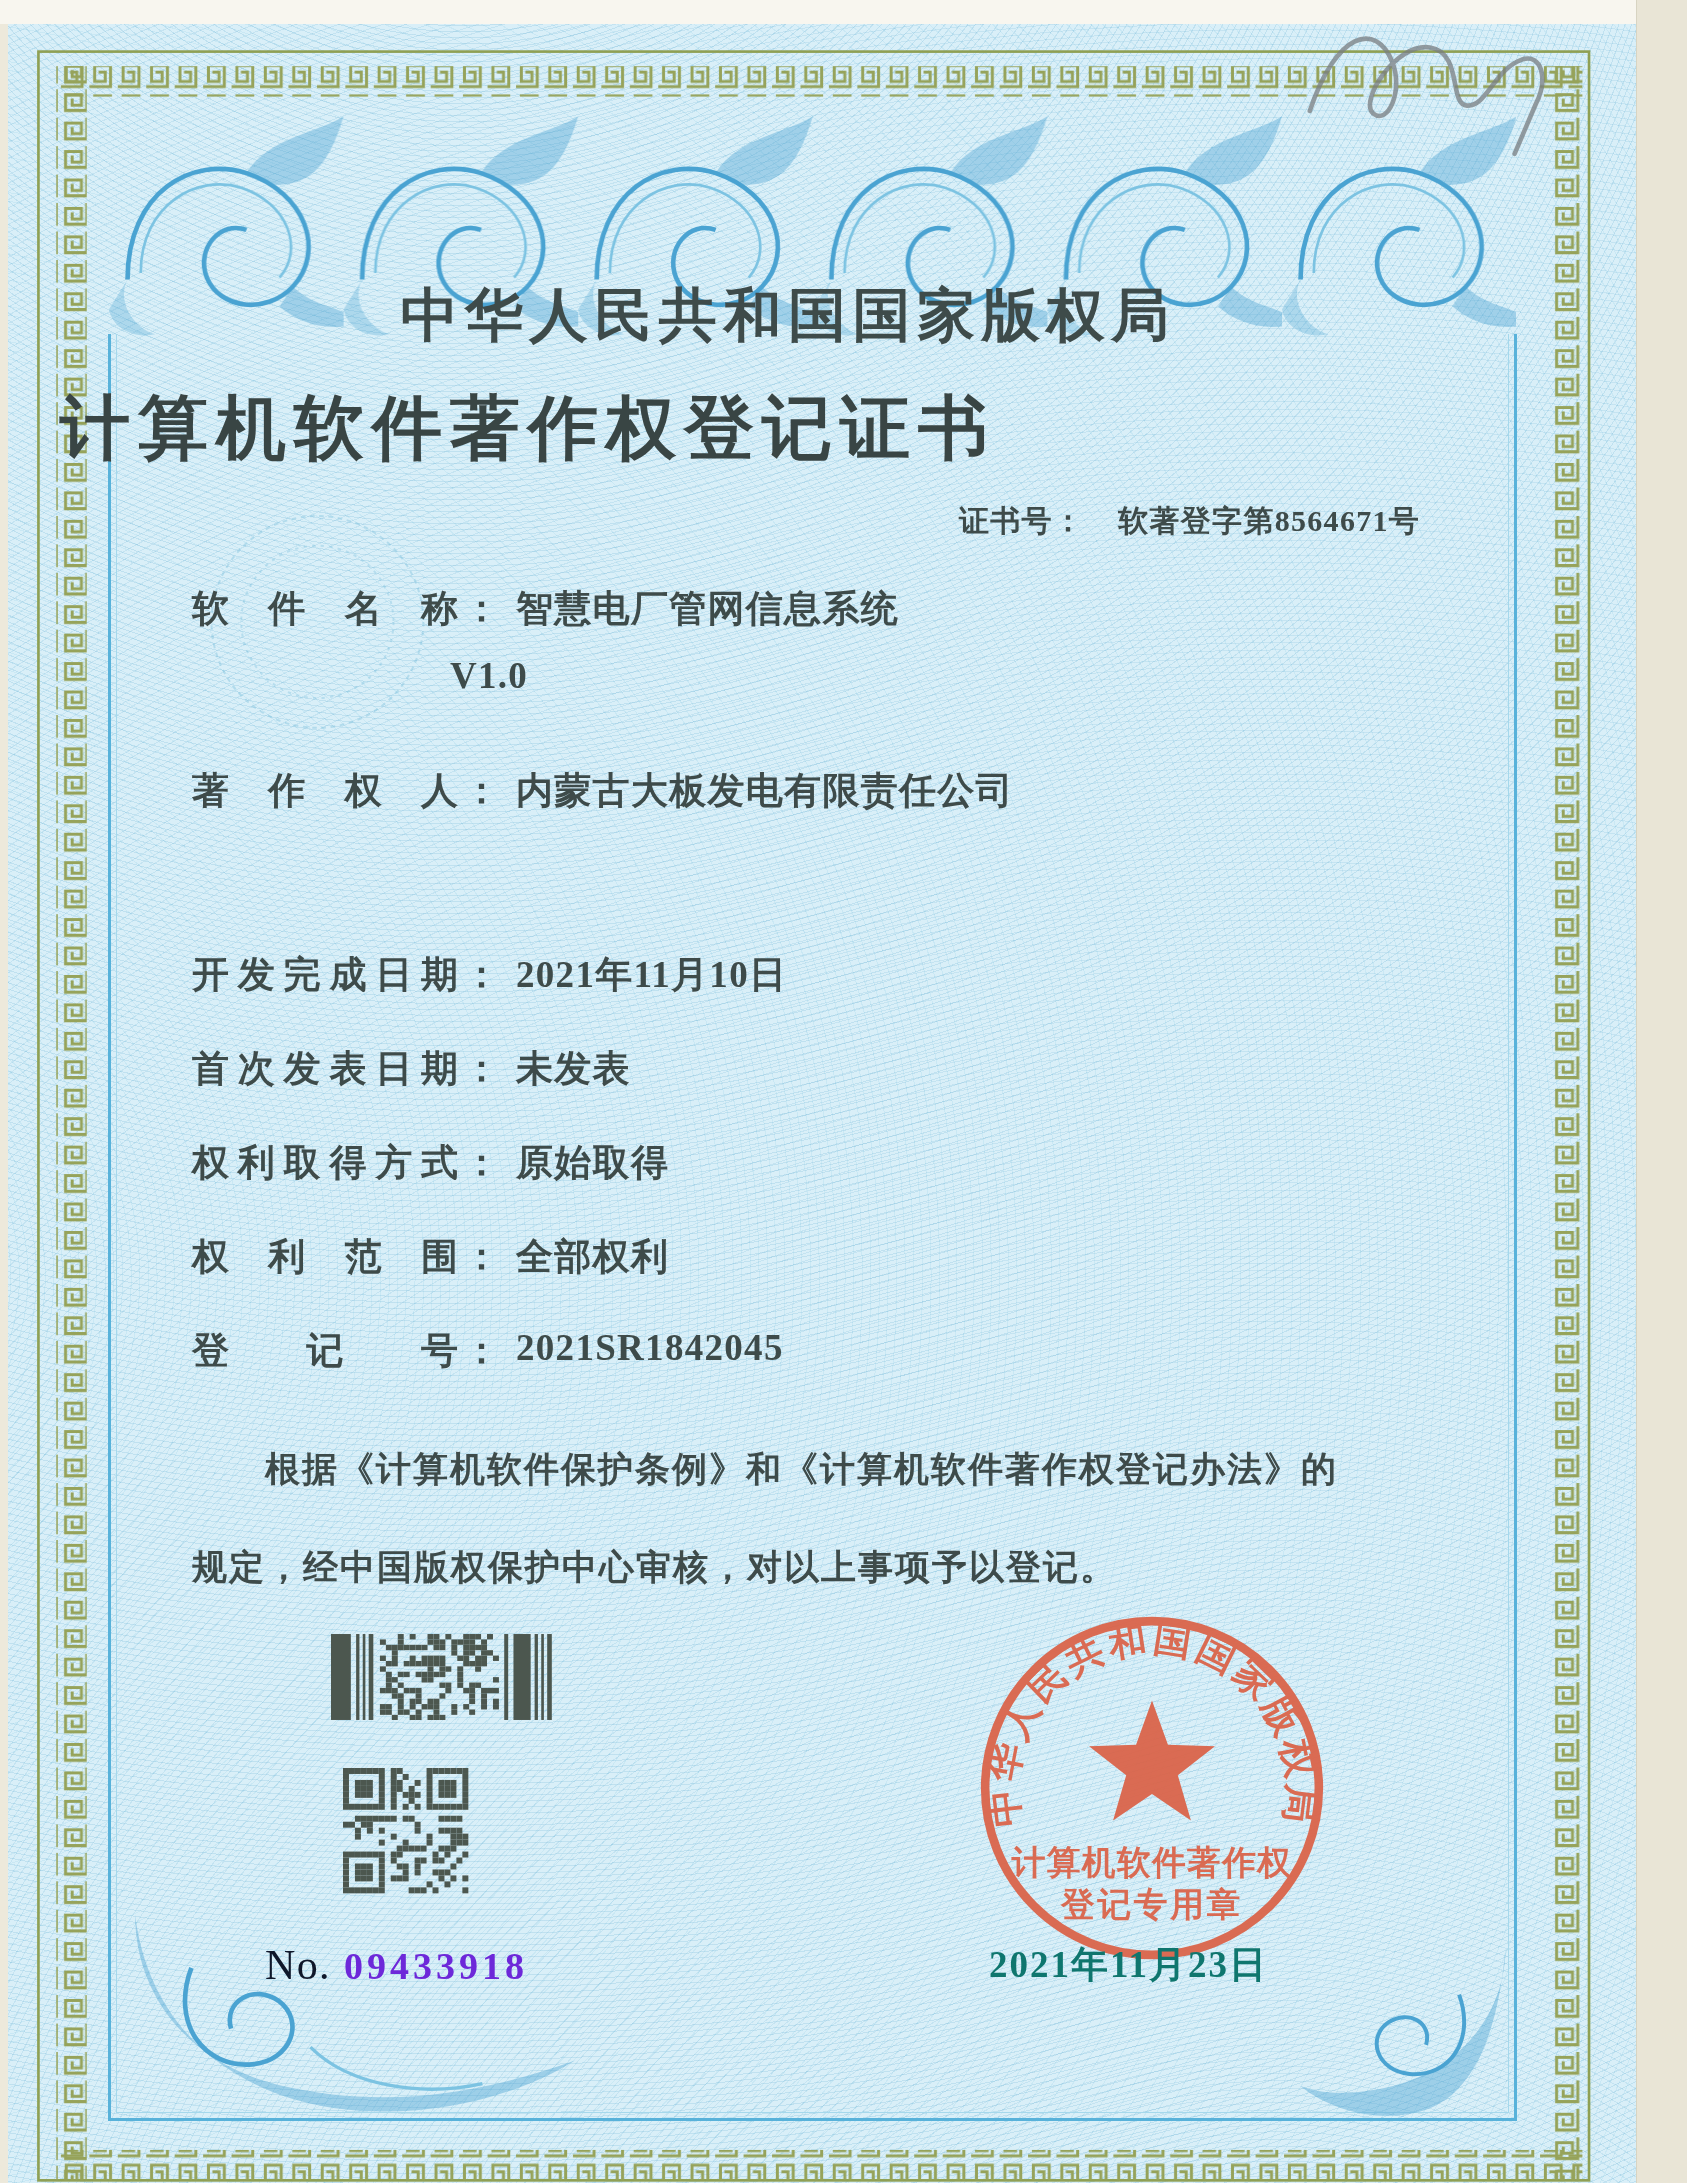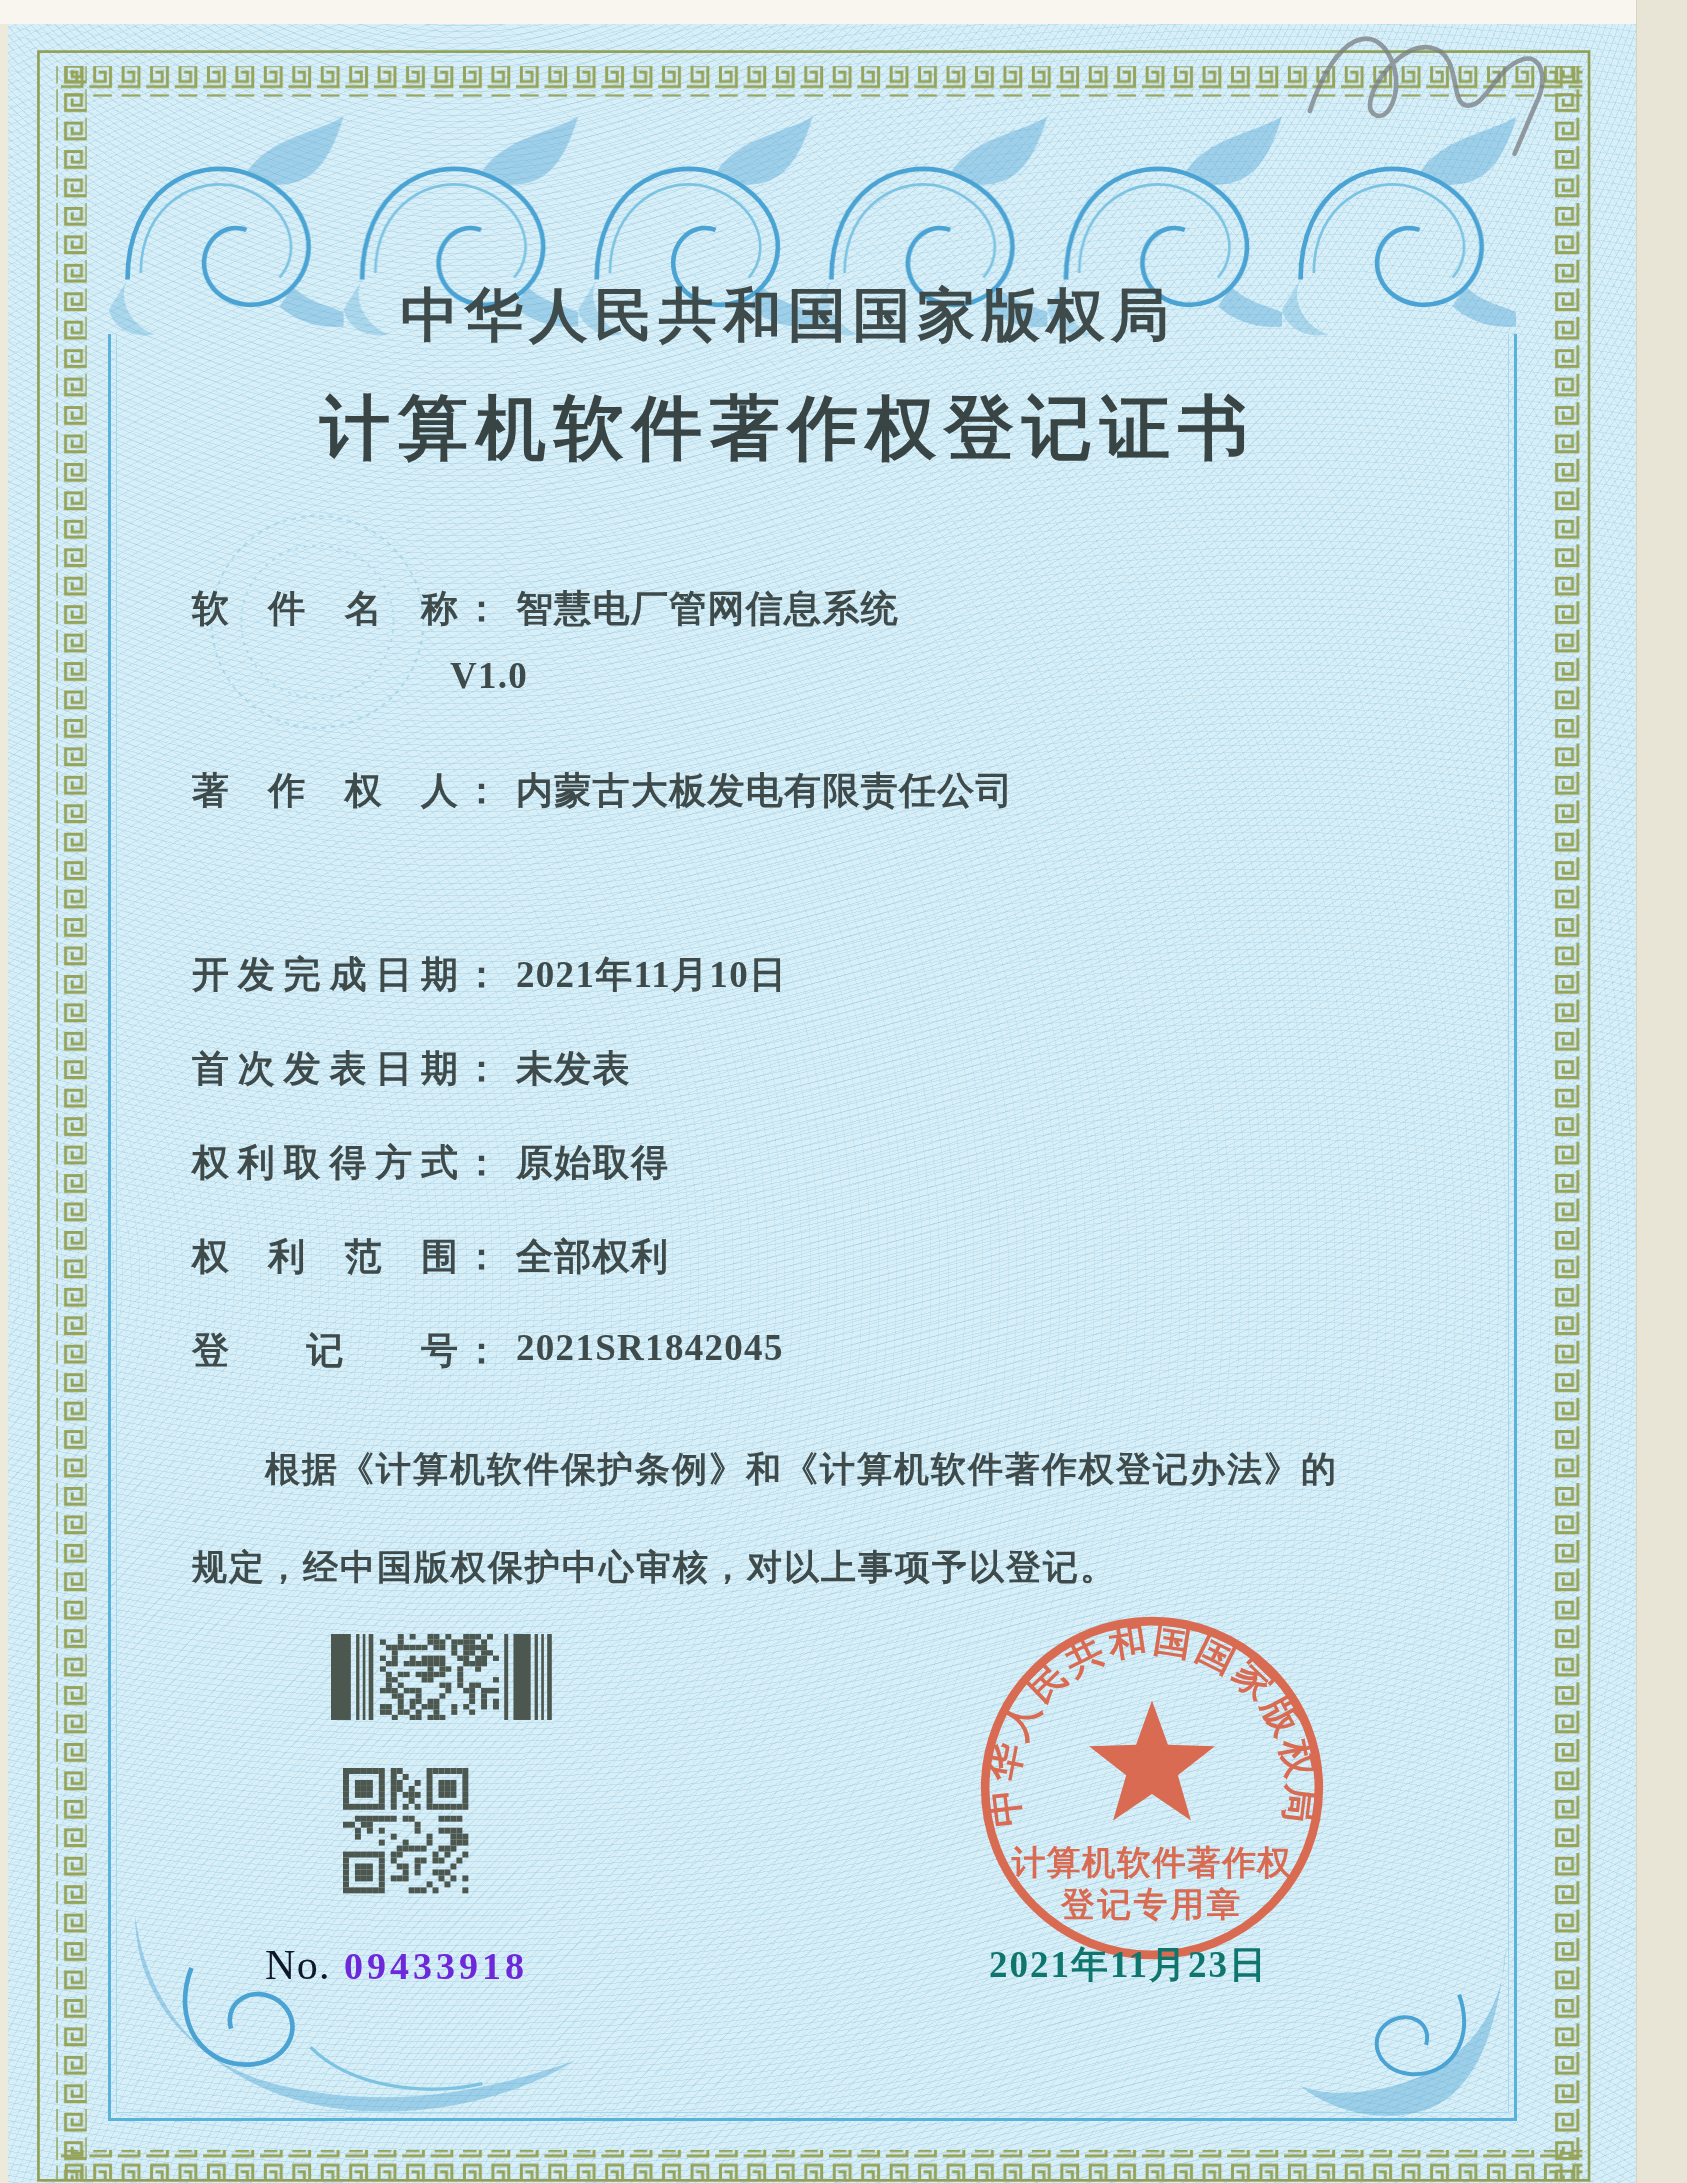--- a/index.html
+++ b/index.html
@@ -22,21 +22,21 @@
       repeating-radial-gradient(circle at -12% 58%, rgba(120,195,224,0.16) 0 1px, transparent 1px 8.6px);
   }
   svg.overlay{position:absolute;left:0;top:0;}
   
   .blue-frame{position:absolute;left:108px;top:334px;width:1409px;height:1787px;
     border-left:3.3px solid #58B2DA;border-right:3.3px solid #58B2DA;border-bottom:3.3px solid #58B2DA;box-sizing:border-box;}
   .blue-frame-inner{position:absolute;left:5.3px;right:5.3px;top:0;bottom:5.3px;
     border-left:1.3px solid #A5D8EC;border-right:1.3px solid #A5D8EC;border-bottom:1.3px solid #A5D8EC;}
   .issuer{position:absolute;left:60px;top:277px;width:1456px;text-align:center;
     font-size:58px;font-weight:bold;letter-spacing:6.6px;color:#3E4B4A;}
-  .cert-title{position:absolute;left:60px;top:382px;width:1456px;text-align:center;
+  .cert-title{position:absolute;left:60px;top:382px;width:1456px;
     font-size:70px;font-weight:bold;letter-spacing:8px;color:#394544;}
   .certno{position:absolute;left:959px;top:501px;font-size:30px;font-weight:bold;color:#3E4B4A;letter-spacing:1.3px;}
   .certno .val{margin-left:34px;}
   .row{position:absolute;left:0;top:0;width:1687px;height:46px;}
   .row .lbl{position:absolute;left:192px;width:266px;display:flex;justify-content:space-between;
     font-size:37px;font-weight:bold;color:#3E4B4A;}
   .row .colon{position:absolute;left:463px;font-size:37px;font-weight:bold;color:#3E4B4A;}
   .row .val{position:absolute;left:516px;font-size:37px;font-weight:bold;color:#3E4B4A;letter-spacing:1.3px;white-space:nowrap;}
   .row .val2{position:absolute;left:450px;top:70px;font-size:37px;font-weight:bold;color:#3E4B4A;letter-spacing:1.3px;}
   .statement{position:absolute;left:192px;top:1421px;width:1224px;font-size:35px;font-weight:bold;
@@ -101,20 +101,23 @@
   </svg>
 
   <svg class="overlay" style="left:185px;top:496px;" width="278" height="265" viewBox="0 0 420 400">
     <circle cx="200" cy="190" r="160" fill="none" stroke="rgba(130,195,222,0.45)" stroke-width="3" stroke-dasharray="7 7"></circle>
     <circle cx="200" cy="190" r="115" fill="none" stroke="rgba(130,195,222,0.40)" stroke-width="3" stroke-dasharray="5 8"></circle>
   </svg>
 
   <div class="issuer">中华人民共和国国家版权局</div>
   <div class="cert-title">计算机软件著作权登记证书</div>
 
+  <div class="certno">
+    <span>证书号：</span><span class="val">软著登字第8564671号</span>
+  </div>
 
   <div id="fields">
       <div class="row" style="top: 584px;">
         <div class="lbl">
           <span>软</span>
           <span>件</span>
           <span>名</span>
           <span>称</span>
         </div>
         <span class="colon">：</span>

